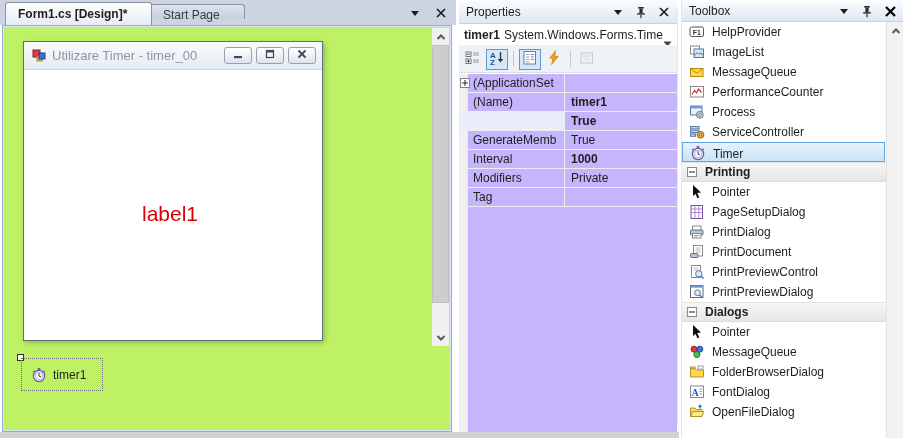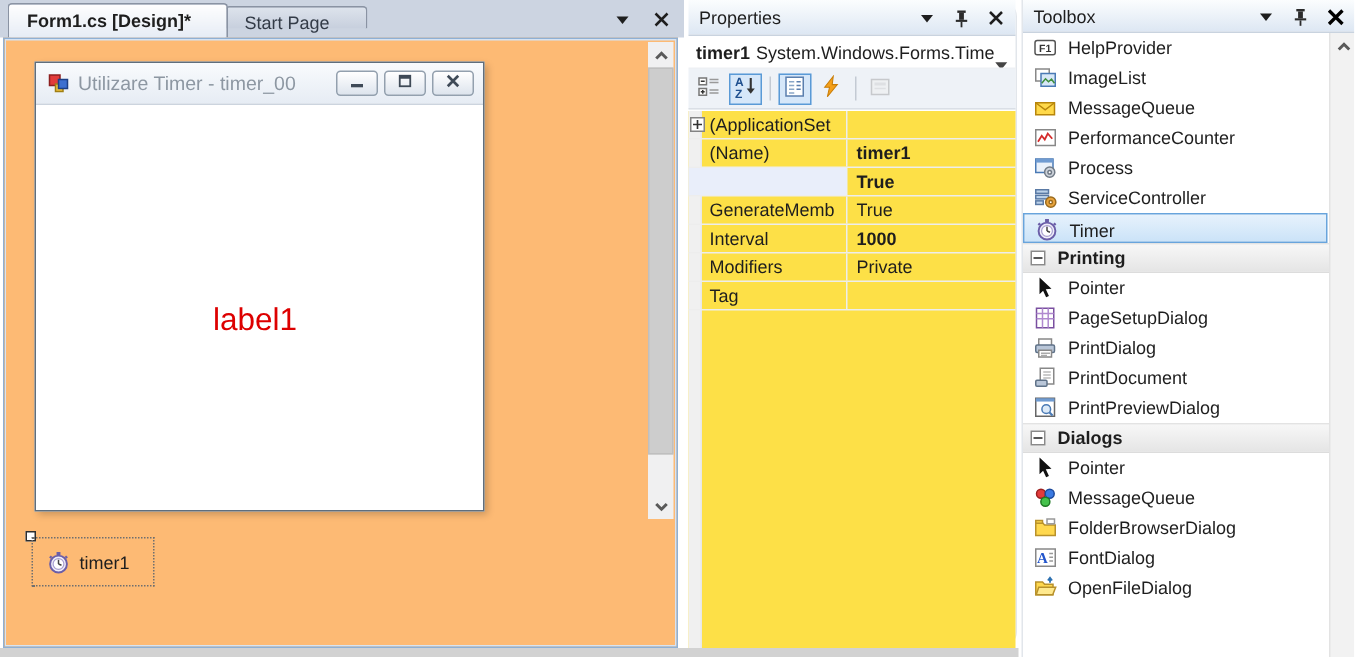--- a/index.html
+++ b/index.html
@@ -10,21 +10,21 @@
   
   .doc-pane { position:absolute; left:0; top:0; width:456px; height:438px; }
   .tabstrip { position:absolute; left:0; top:0; width:456px; height:25px; background:#ccd4e1; }
   .tab { position:absolute; top:2px; height:23px; line-height:21px; padding:1px 24px 0 12px;
          border:1px solid #8a93a3; border-bottom:none; border-radius:3px 3px 0 0; cursor:default; }
   .tab-active { left:5px; background:linear-gradient(#fefefe,#e6ecf5); font-weight:bold; z-index:2; }
   .tab-inactive { left:150px; top:4px; height:15px; line-height:19px; background:linear-gradient(#dde3ec,#c7cfdd); color:#333b47; }
   .tabstrip-icons { position:absolute; right:8px; top:6px; display:flex; gap:12px; align-items:center; }
   .ticon { width:14px; height:14px; display:inline-flex; align-items:center; justify-content:center; }
 
-  .designer { position:absolute; left:2px; top:25px; width:450px; height:407px; background:#fdba74;
+  .designer { position:absolute; left:2px; top:25px; width:450px; height:407px; background:#bef264;
               border:1px solid #8fb0d4; box-shadow: inset 0 0 0 1px #d6e3f3; }
 
   
   .dsb { position:absolute; top:2px; right:2px; width:17px; height:318px; background:#f0f0f1; }
   .dsb-btn { position:absolute; left:0; width:17px; height:17px; display:flex; align-items:center; justify-content:center; }
   .dsb-up { top:0; } .dsb-down { bottom:0; }
   .dsb-thumb { position:absolute; left:0; top:17px; width:17px; height:258px; background:#cdcdcd; border:1px solid #bfbfbf; }
 
   
   .form-win { position:absolute; left:20px; top:15px; width:300px; height:300px; background:#fff;
@@ -54,21 +54,21 @@
   .props { position:absolute; left:459px; top:0; width:219px; height:432px; background:#fff; border-right:1px solid #e2e6eb;border-radius:11px; }
   .obj-combo { position:relative; height:22px; line-height:22px; padding-left:5px; border-bottom:1px solid #edf0f4; white-space:nowrap; overflow:hidden; }
   .obj-name { font-weight:bold; margin-right:4px; }
   .combo-arrow { position:absolute; right:5px; top:8px; }
   .props-toolbar { height:27px; background:#eef2f7; border-bottom:1px solid #dadfe6; display:flex; align-items:center; padding-left:3px; gap:2px; }
   .ptb-btn { width:22px; height:21px; display:flex; align-items:center; justify-content:center; border:1px solid transparent; }
   .ptb-sel { border-color:#5a9ad6; background:#d6e7f9; }
   .ptb-dis { opacity:.45; }
   .ptb-sep { width:1px; height:16px; background:#c3cad3; margin:0 3px; }
 
-  .props-grid { position:absolute; top:74px; left:0; right:0; bottom:0; background:#fde047; }
+  .props-grid { position:absolute; top:74px; left:0; right:0; bottom:0; background:#c4b5fd; }
   .grid-margin { position:absolute; left:0; top:0; bottom:0; width:9px; background:#f0f0f0; border-right:1px solid #e8e8e8; }
   .prop-row { position:relative; height:19px; line-height:18px; border-bottom:1px solid #ededed; }
   .prop-row.hl::before { content:""; position:absolute; left:0; top:0; bottom:0; width:106px; background:#e9eefa; }
   .prop-name { position:absolute; left:9px; top:0; width:97px; height:100%; padding-left:5px;
                border-right:1px solid #ededed; overflow:hidden; white-space:nowrap; }
   .prop-value { position:absolute; left:106px; right:0; top:0; height:100%; padding-left:6px; overflow:hidden; white-space:nowrap; }
   .bold { font-weight:bold; }
   .expand-box { position:absolute; left:1px; top:4px; width:10px; height:10px; background:#fff; border:1px solid #848484;
                 display:flex; align-items:center; justify-content:center; z-index:2; }
 
@@ -425,20 +425,31 @@
               <rect x="4.5" y="1.5" width="9" height="10.5" fill="#fff" stroke="#888"></rect>
               <path d="M6.5 4 H11.5 M6.5 6 H11.5 M6.5 8 H11.5" stroke="#bbb"></path>
               <rect x="1.5" y="9.5" width="7.5" height="4" rx="0.8" fill="#b9c6d8" stroke="#5f7288"></rect>
             </svg>
           </span>
           <span>PrintDocument</span>
         </div>
         <div class="tb-row">
           <span class="tb-icon">
             <svg width="16" height="16" viewBox="0 0 16 16" xmlns="http://www.w3.org/2000/svg">
+              <rect x="2.5" y="1.5" width="9" height="12" fill="#fff" stroke="#888"></rect>
+              <path d="M4.5 4 H9.5 M4.5 6 H9.5" stroke="#bbb"></path>
+              <circle cx="9.8" cy="9.8" r="3.2" fill="#dceaf8" stroke="#4a7ab5"></circle>
+              <path d="M12.2 12.2 L14.5 14.5" stroke="#4a7ab5" stroke-width="1.6"></path>
+            </svg>
+          </span>
+          <span>PrintPreviewControl</span>
+        </div>
+        <div class="tb-row">
+          <span class="tb-icon">
+            <svg width="16" height="16" viewBox="0 0 16 16" xmlns="http://www.w3.org/2000/svg">
               <rect x="1.5" y="1.5" width="12.5" height="12" fill="#fff" stroke="#666"></rect>
               <rect x="1.5" y="1.5" width="12.5" height="2.2" fill="#6f9bd1"></rect>
               <circle cx="8.5" cy="8.8" r="2.9" fill="#dceaf8" stroke="#4a7ab5"></circle>
               <path d="M10.7 11 L12.7 13" stroke="#4a7ab5" stroke-width="1.5"></path>
             </svg>
           </span>
           <span>PrintPreviewDialog</span>
         </div>
         <div class="tb-header">
           <span class="collapse-box">

